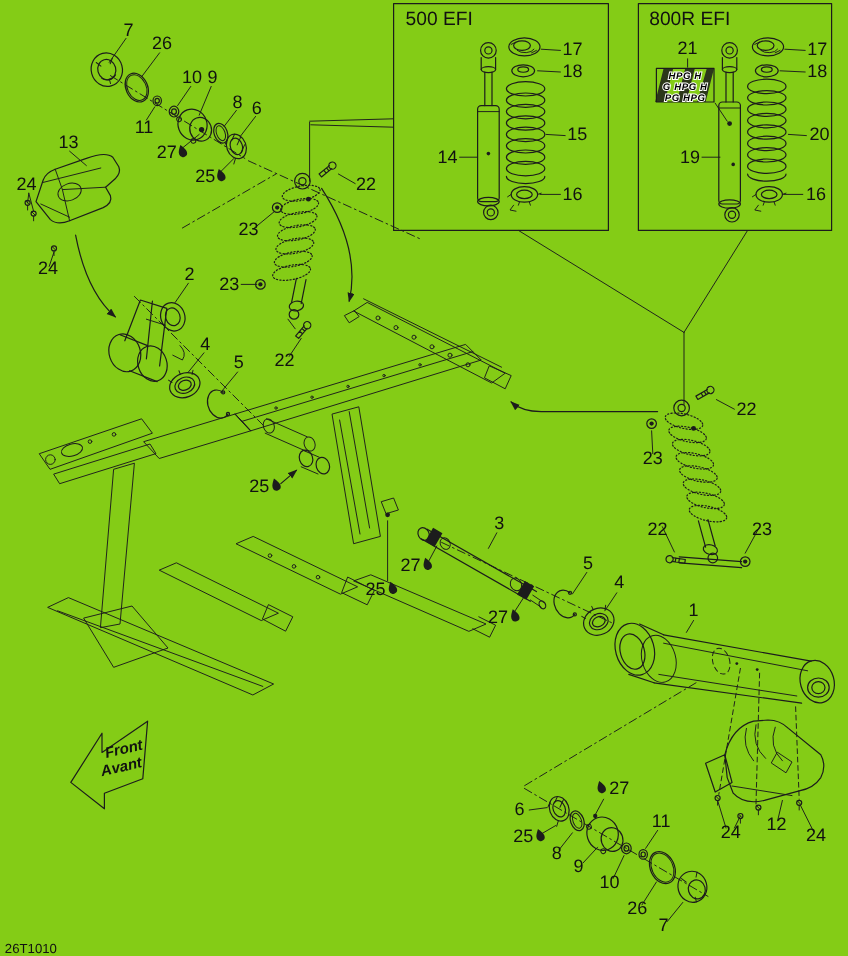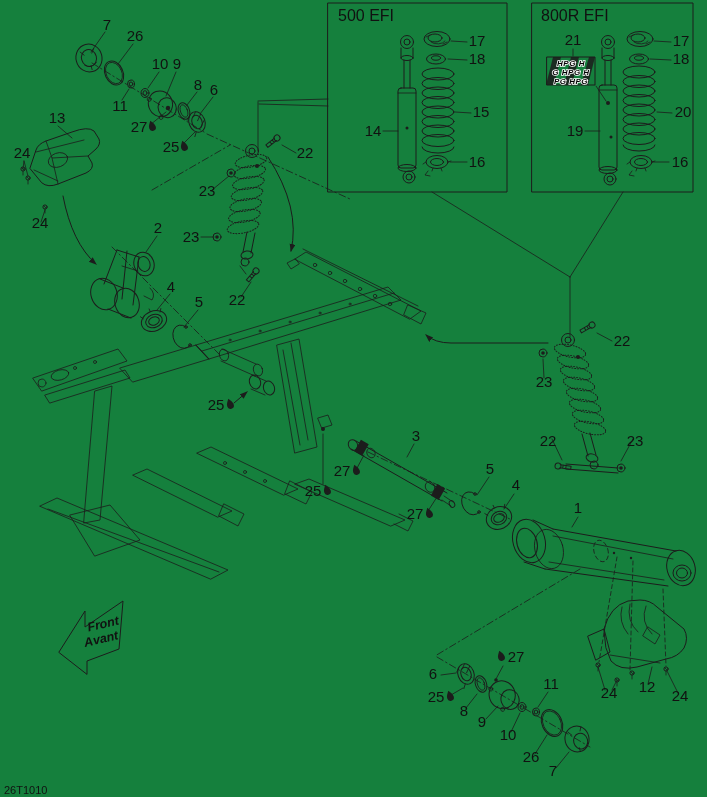--- a/index.html
+++ b/index.html
@@ -1,16 +1,16 @@
 <!DOCTYPE html>
 <html><head>
 <meta charset="utf-8">
 <style>
   html,body{margin:0;padding:0;background:#ffffff;}
-  #stage{width:707px;height:797px;position:relative;background:#15803d;}
+  #stage{width:707px;height:797px;position:relative;background:#84cc16;}
   svg{display:block;}
   svg text{font-family:"Liberation Sans","DejaVu Sans",sans-serif;}
   .co{font-size:15px;fill:#111;text-anchor:middle;}
   .title{font-size:16px;fill:#111;}
   .code{font-size:11px;fill:#111;}
   .decal-row{font-size:8px;font-weight:bold;font-style:italic;fill:#000;stroke:#fff;stroke-width:1.6px;paint-order:stroke;text-anchor:middle;letter-spacing:.5px;}
   .dir{font-size:12.5px;font-weight:bold;font-style:italic;fill:#111;text-anchor:middle;}
   .ink{stroke:#1c1c1c;fill:none;stroke-width:1;stroke-linecap:round;stroke-linejoin:round;}
   .thin{stroke-width:.8;}
   .fillk{fill:#1c1c1c;stroke:none;}

